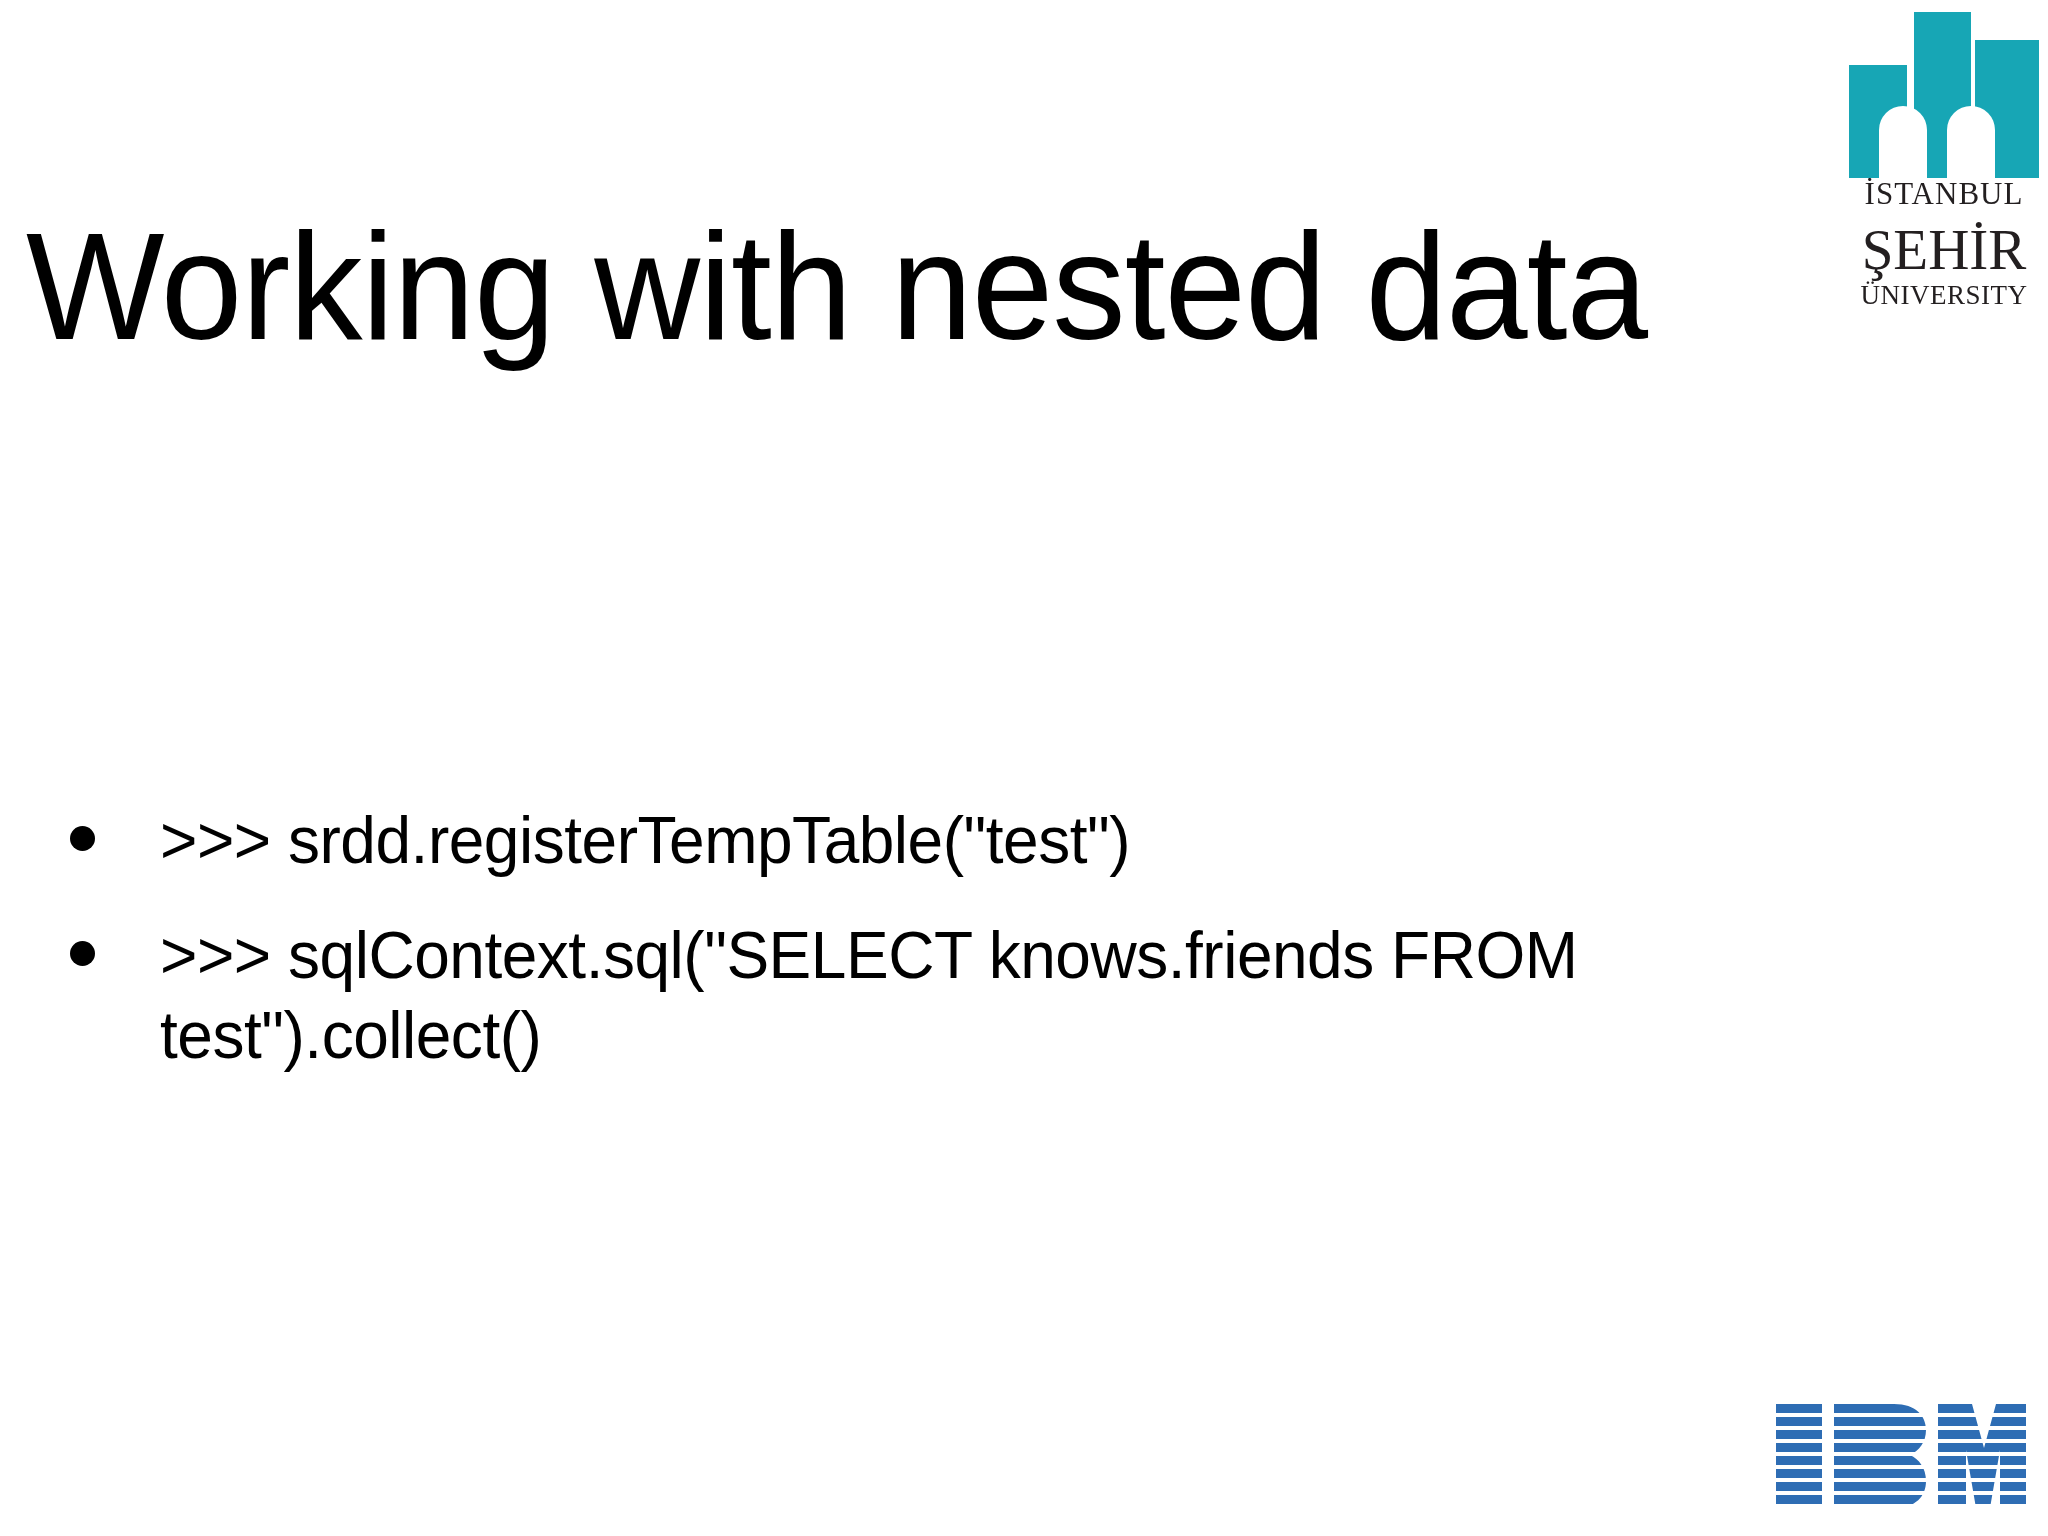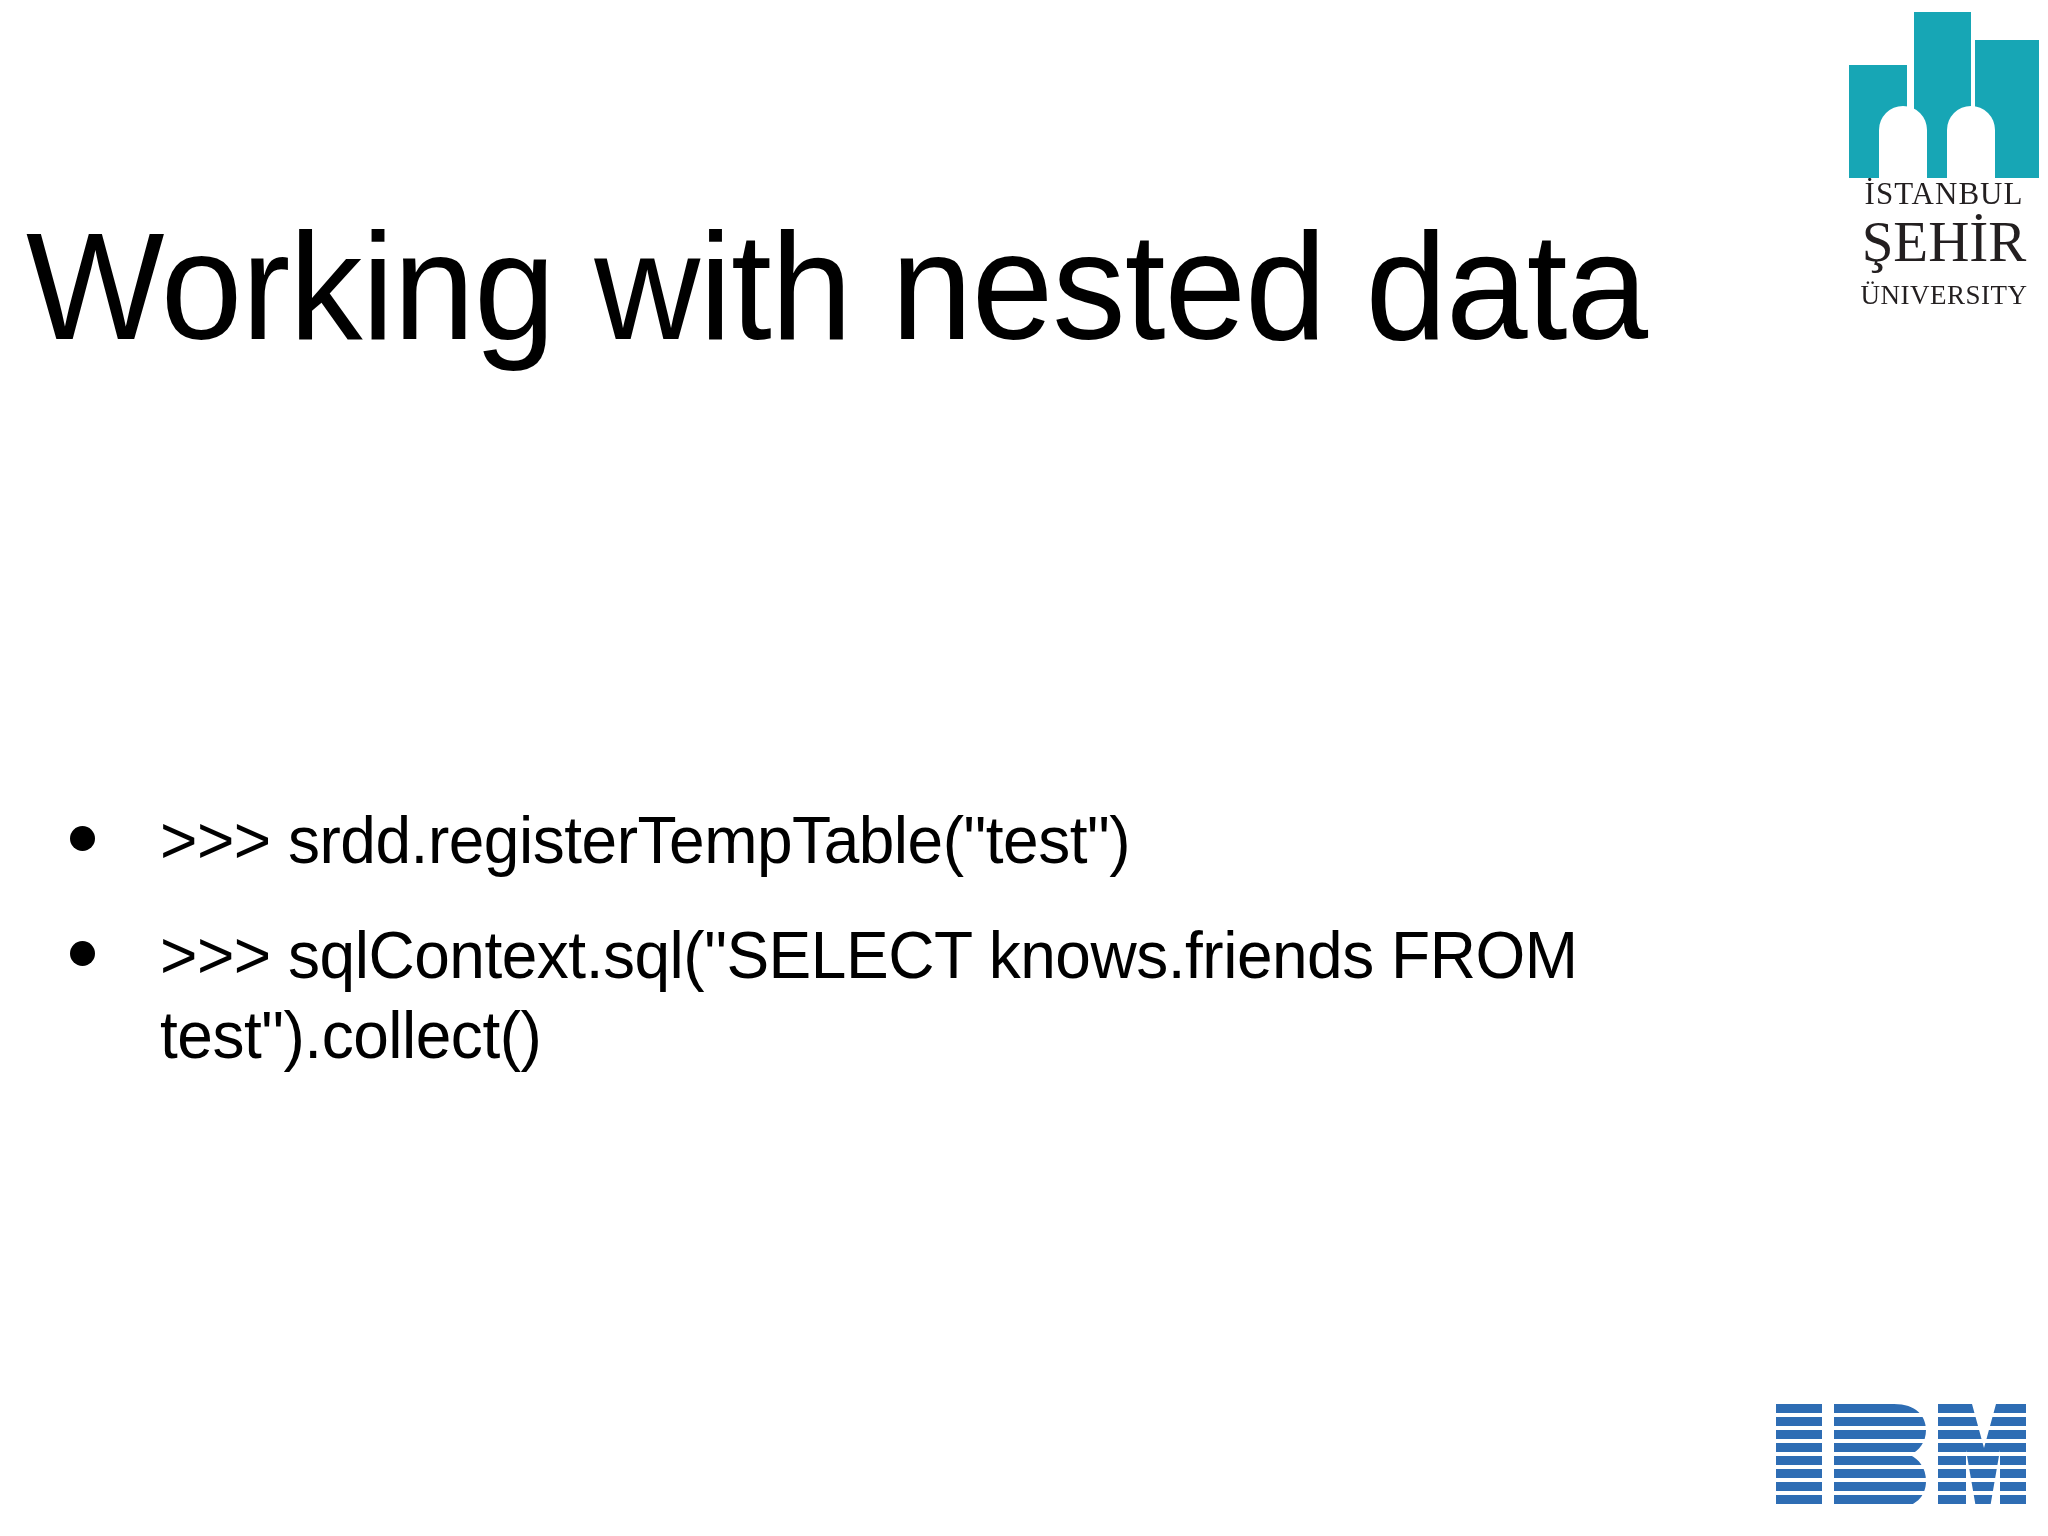--- a/index.html
+++ b/index.html
@@ -93,26 +93,26 @@
     font-family: "Liberation Serif", serif;
     line-height: 1;
   }
   #sehir-line1 {
     font-size: 31px;
     letter-spacing: 1px;
   }
   #sehir-line2 {
     font-size: 57px;
     letter-spacing: 0px;
-    margin-top: 4px;
+    margin-top: 12px;
   }
   #sehir-line3 {
     font-size: 27px;
     letter-spacing: 0.5px;
-    margin-top: 12px;
+    margin-top: 4px;
   }
 
   
   #ibm-logo {
     position: absolute;
     left: 1776px;
     top: 1404px;
     width: 250px;
     height: 104px;
   }

